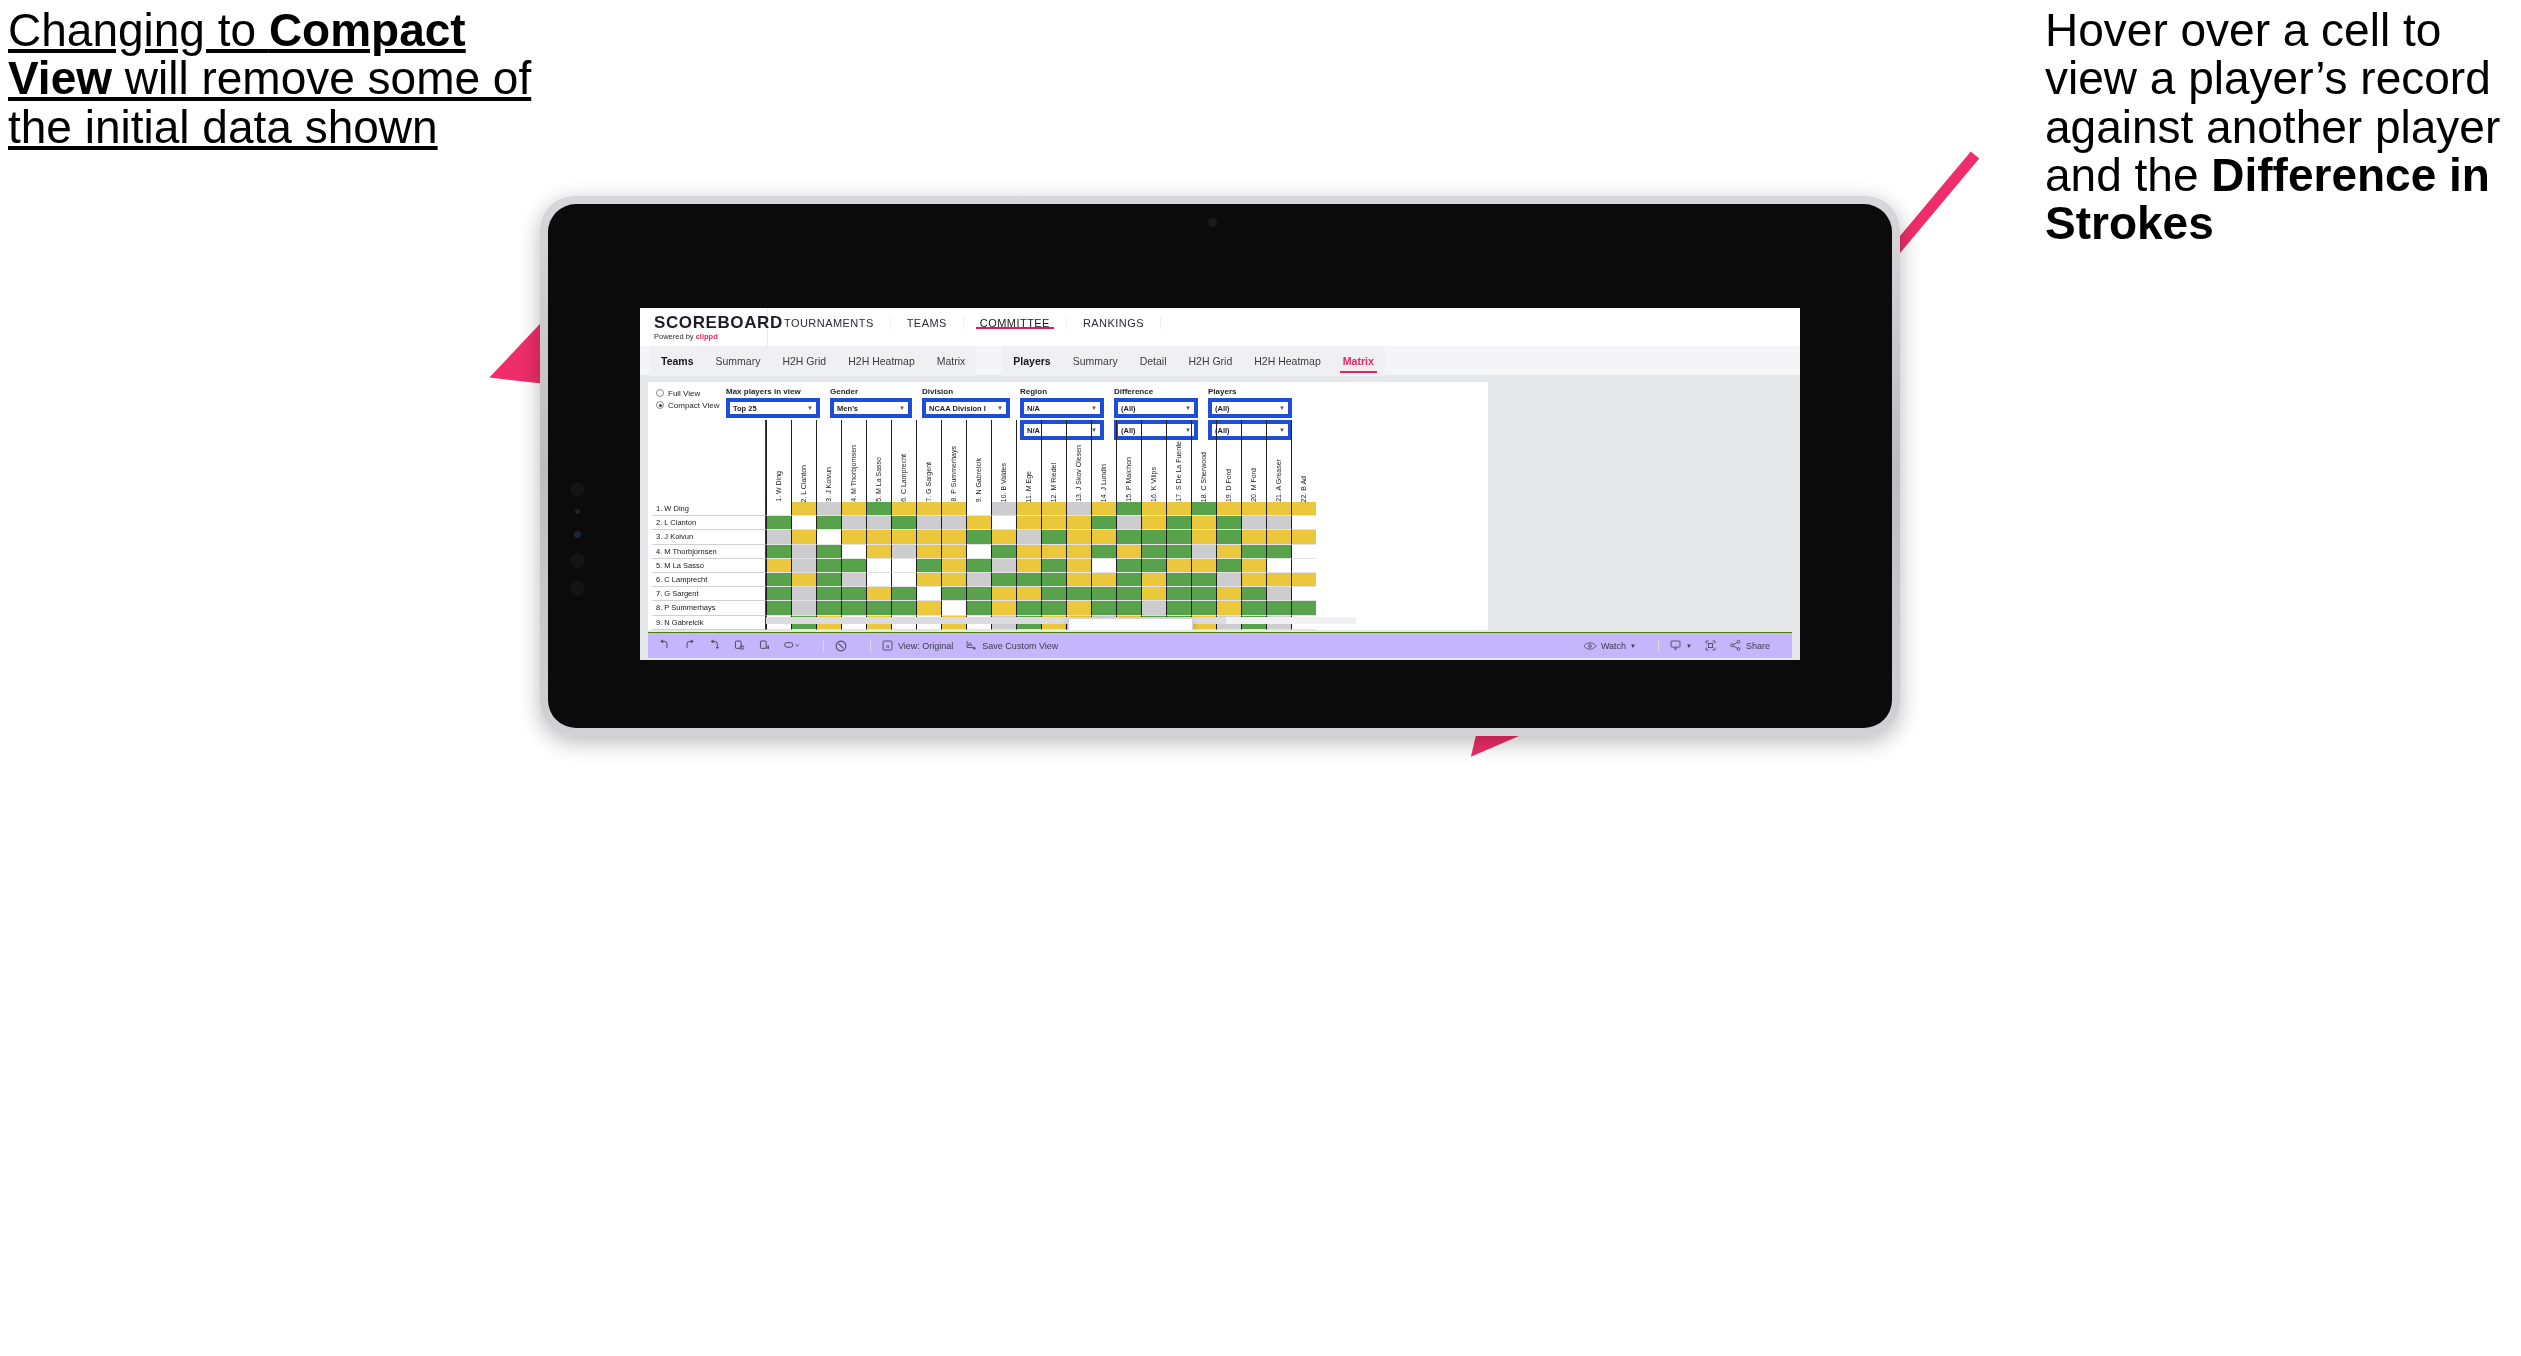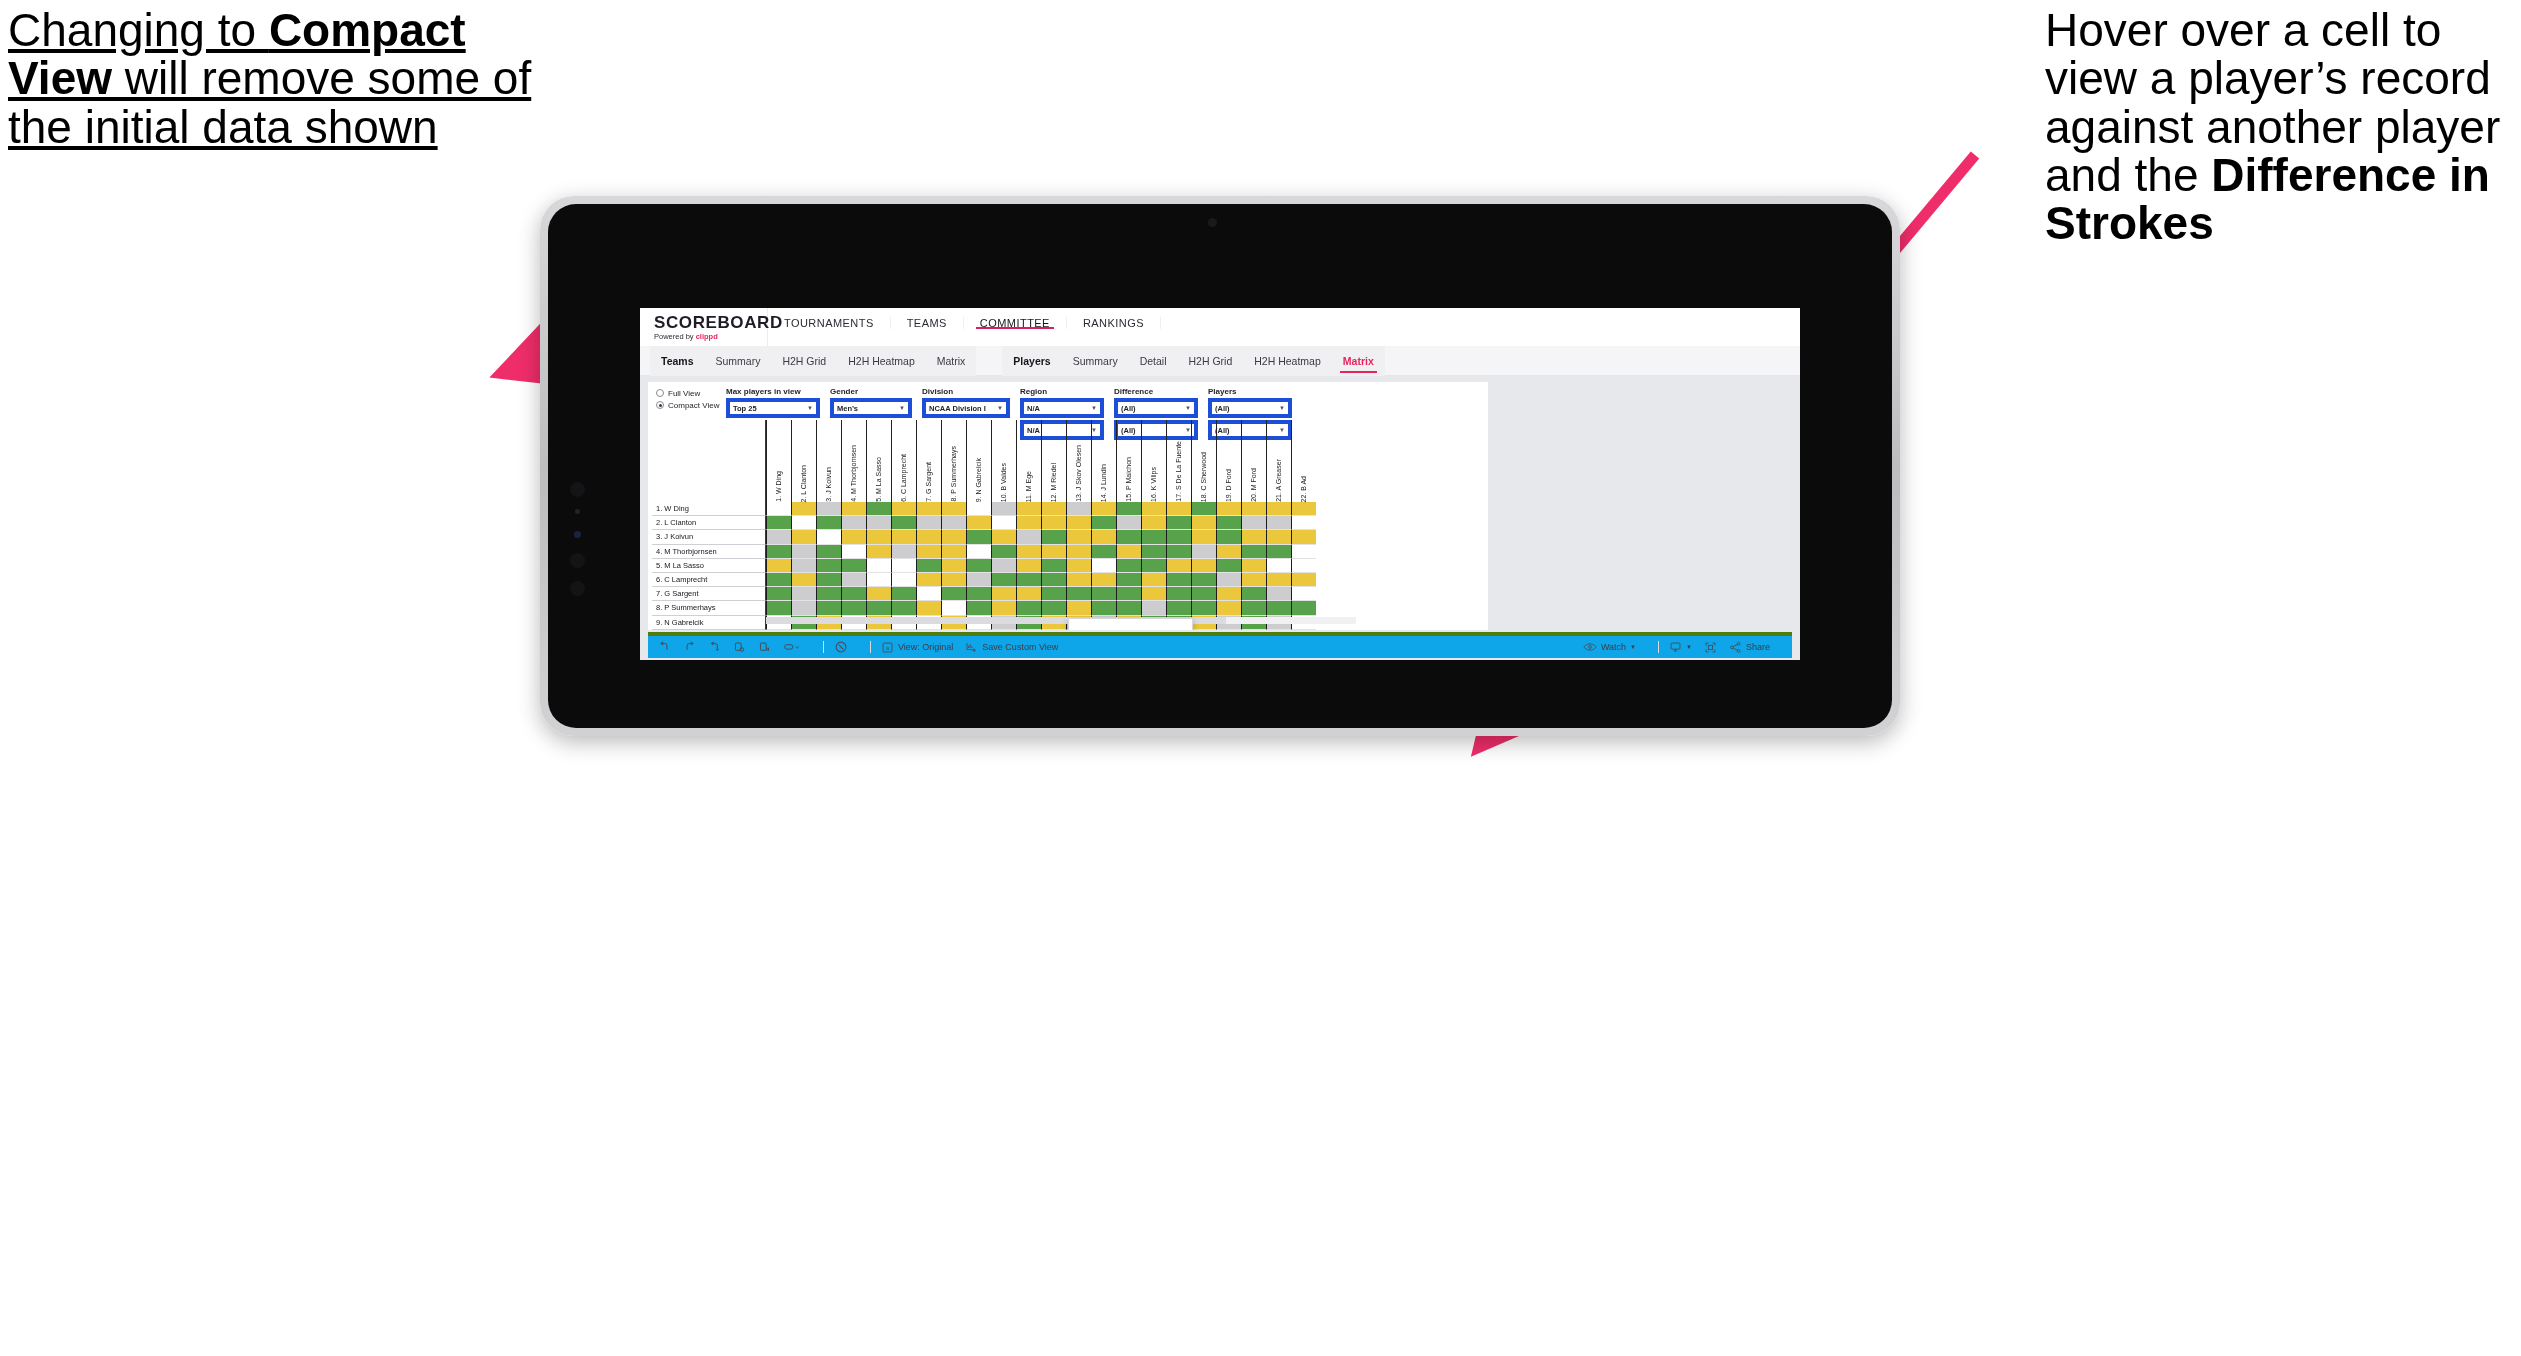--- a/index.html
+++ b/index.html
@@ -112,22 +112,22 @@
   .hscroll i{position:absolute;left:0;top:0;width:460px;height:7px;background:#dcdce0;
       display:block;}
 
   
   .tooltip{position:absolute;left:420px;top:198px;width:125px;
       background:#fff;border:1px solid #d6d6da;box-shadow:0 2px 7px rgba(0,0,0,.22);
       text-align:center;padding:9px 6px 10px;box-sizing:border-box;z-index:6;}
   .tt-p{font-size:9.5px;font-weight:700;color:#16161c;line-height:1.25;}
 
   
-  .toolbar{position:absolute;left:8px;right:8px;bottom:2px;height:26px;background:#0ea5e9;
-      border-top:4px solid #4d7c0f;display:flex;align-items:center;padding:0 10px;
+  .toolbar{position:absolute;left:8px;right:8px;bottom:2px;height:26px;background:#c4b5fd;
+      border-top:1px solid #4d7c0f;display:flex;align-items:center;padding:0 10px;
       box-sizing:border-box;font-size:9px;color:#3c3c45;}
   .tb{display:flex;align-items:center;gap:4px;margin-right:12px;white-space:nowrap;}
   .tb svg{display:block;}
   .divider{width:1px;height:12px;background:#d9d9de;margin:0 10px;}
   .spacer{flex:1;}
 </style>
 </head>
 <body>
 
 <div class="anno" id="anno-left">

